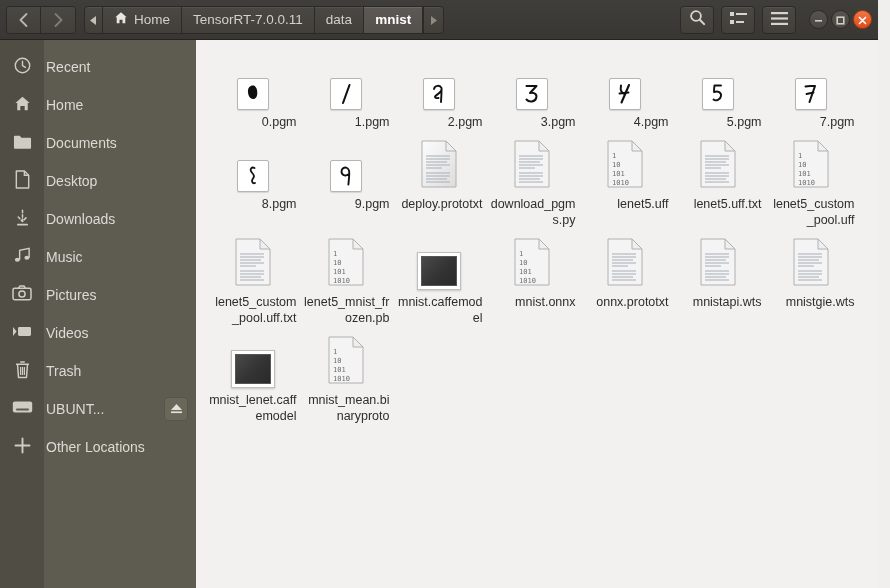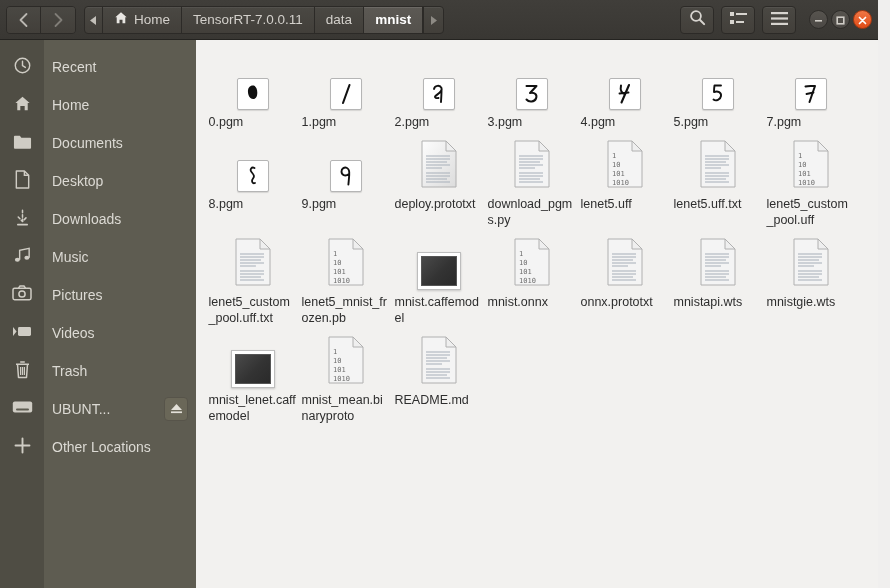--- a/index.html
+++ b/index.html
@@ -81,21 +81,21 @@
 
   .sidebar { width: 196px; flex: 0 0 196px; display: flex; background: #5e5c51; }
   .iconrail {
     width: 44px; flex: 0 0 44px; background: #4f4d44;
     display: flex; flex-direction: column; padding-top: 8px;
   }
   .railcell { height: 38px; display: flex; align-items: center; justify-content: center; }
   .places { flex: 1 1 auto; background: #5e5c51; padding-top: 8px; position: relative; }
   .place {
     height: 38px; display: flex; align-items: center;
-    padding-left: 8px; color: #dcdad4; font-size: 14px; cursor: pointer;
+    padding-left: 2px; color: #dcdad4; font-size: 14px; cursor: pointer;
     position: relative;
   }
   .eject {
     position: absolute; right: 8px; top: 7px;
     width: 24px; height: 24px; border-radius: 4px;
     background: #6a6758; border: 1px solid #57544a;
     display: flex; align-items: center; justify-content: center; cursor: pointer;
   }
 
   .content { flex: 1 1 auto; background: #f2f1ef; overflow: hidden; position: relative; }
@@ -106,21 +106,21 @@
     column-gap: 0px;
     align-content: start;
   }
   .item {
     width: 93px; padding-top: 6px;
     display: flex; flex-direction: column; align-items: center;
     cursor: pointer;
   }
   .thumbwrap { height: 56px; display: flex; align-items: flex-end; justify-content: center; }
   .label {
-    margin-top: 4px; font-size: 12.5px; color: #2e2e2e; text-align: left;
+    margin-top: 4px; font-size: 12.5px; color: #2e2e2e; text-align: right;
     line-height: 16px; width: 88px; word-break: break-all;
   }
 
   
   .pgm {
     width: 32px; height: 32px; background: #ffffff;
     border: 1px solid #b5b5b5; border-radius: 2px;
     display: flex; align-items: center; justify-content: center;
     box-shadow: 0 1px 1px rgba(0,0,0,0.12);
   }
@@ -758,39 +758,17 @@
                 <text x="6" y="18" font-family="DejaVu Sans Mono, monospace" font-size="7" fill="#6d6d6d">1</text>
                 <text x="6" y="27" font-family="DejaVu Sans Mono, monospace" font-size="7" fill="#6d6d6d">10</text>
                 <text x="6" y="36" font-family="DejaVu Sans Mono, monospace" font-size="7" fill="#6d6d6d">101</text>
                 <text x="6" y="45" font-family="DejaVu Sans Mono, monospace" font-size="7" fill="#6d6d6d">1010</text>
               </svg>
             </span>
           </div>
           <div class="label">mnist_mean.binaryproto</div>
         </div>
 
-        <div class="item">
-          <div class="thumbwrap">
-            <span>
-              <svg width="38" height="48" viewBox="0 0 38 48">
-                <path d="M2 1 H26 L36 11 V47 H2 Z" fill="#f4f4f4" stroke="#b0b0b0" stroke-width="1"></path>
-                <path d="M26 1 V11 H36 Z" fill="#efefef" stroke="#b0b0b0" stroke-width="1"></path>
-                <g stroke="#aeb4bd" stroke-width="1.1">
-                  <path d="M6 16 H30"></path>
-                    <path d="M6 19 H30"></path>
-                    <path d="M6 22 H27"></path>
-                    <path d="M6 25 H30"></path>
-                    <path d="M6 28 H22"></path>
-                  <path d="M6 33 H30"></path>
-                    <path d="M6 36 H30"></path>
-                    <path d="M6 39 H27"></path>
-                    <path d="M6 42 H30"></path>
-                </g>
-              </svg>
-            </span>
-          </div>
-          <div class="label">README.md</div>
-        </div>
 
       </div>
     </div>
   </div>
 </div>
 
 </body></html>

